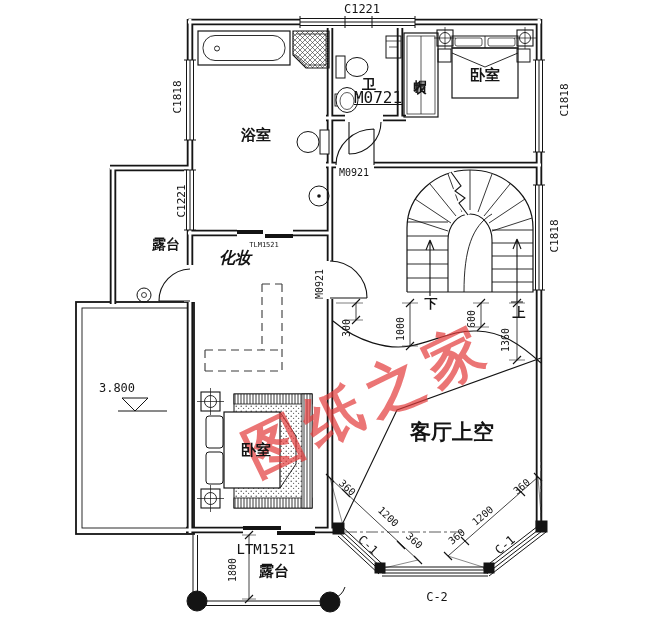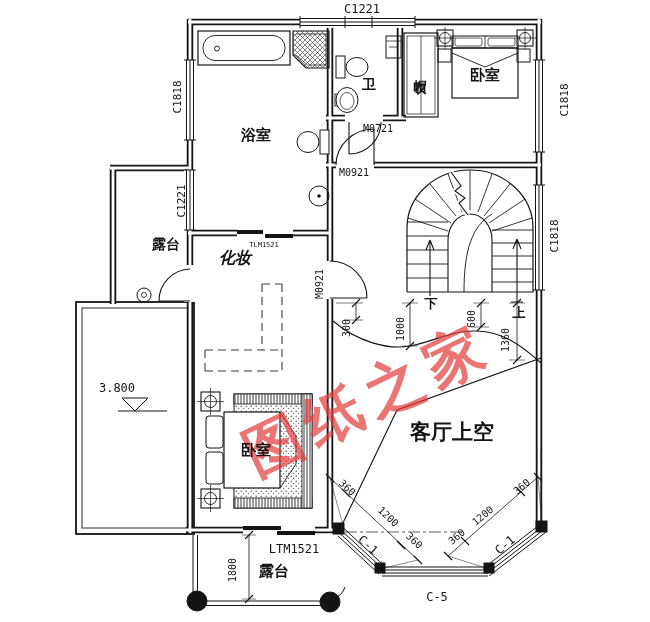--- a/index.html
+++ b/index.html
@@ -250,40 +250,40 @@
   <div class="lbl cjk" style="left:256px;top:135px;font-size:15px;">浴室</div>
   <div class="lbl cjk" style="left:369px;top:84px;font-size:14px;">卫</div>
   <div class="lbl cjk" style="left:420px;top:70px;font-size:13px;writing-mode:vertical-rl;text-orientation:upright;">衣帽</div>
   <div class="lbl cjk" style="left:485px;top:75px;font-size:15px;">卧室</div>
   <div class="lbl cjk" style="left:166px;top:244px;font-size:14px;">露台</div>
   <div class="lbl cjk" style="left:235px;top:258px;font-size:16px;font-style:italic;">化妆</div>
   <div class="lbl cjk" style="left:256px;top:450px;font-size:15px;">卧室</div>
   <div class="lbl cjk" style="left:452px;top:432px;font-size:21px;">客厅上空</div>
   <div class="lbl cjk" style="left:274px;top:571px;font-size:15px;">露台</div>
 
-  <div class="lbl code" style="left:378px;top:129px;font-size:10px;">M0721</div>
+  <div class="lbl code" style="left:378px;top:98px;font-size:16px;text-decoration:underline;">M0721</div>
   <div class="lbl code" style="left:354px;top:173px;font-size:10px;">M0921</div>
   <div class="lbl code v" style="left:320px;top:284px;font-size:10px;">M0921</div>
   <div class="lbl code" style="left:264px;top:245px;font-size:7px;">TLM1521</div>
-  <div class="lbl code" style="left:266px;top:549px;font-size:12px;margin-left:28px;">LTM1521</div>
+  <div class="lbl code" style="left:266px;top:549px;font-size:14px;">LTM1521</div>
 
   <div class="lbl cjk" style="left:431px;top:303px;font-size:13px;">下</div>
   <div class="lbl cjk" style="left:519px;top:312px;font-size:13px;">上</div>
 
   <div class="lbl code v" style="left:347px;top:328px;font-size:10px;">300</div>
   <div class="lbl code v" style="left:401px;top:329px;font-size:10px;">1000</div>
   <div class="lbl code v" style="left:472px;top:319px;font-size:10px;">600</div>
   <div class="lbl code v" style="left:506px;top:340px;font-size:10px;">1360</div>
   <div class="lbl code v" style="left:233px;top:570px;font-size:10px;">1800</div>
 
   <div class="lbl code" style="left:117px;top:388px;font-size:12px;">3.800</div>
 
   <div class="lbl code r43" style="left:368px;top:545px;font-size:12px;">C-1</div>
   <div class="lbl code rn40" style="left:505px;top:545px;font-size:12px;">C-1</div>
-  <div class="lbl code" style="left:437px;top:597px;font-size:12px;">C-5</div>
+  <div class="lbl code" style="left:437px;top:597px;font-size:12px;">C-2</div>
 
   <div class="lbl code r43" style="left:347px;top:488px;font-size:10px;">360</div>
   <div class="lbl code r43" style="left:388px;top:517px;font-size:10px;">1200</div>
   <div class="lbl code r43" style="left:414px;top:541px;font-size:10px;">360</div>
   <div class="lbl code rn40" style="left:522px;top:487px;font-size:10px;">360</div>
   <div class="lbl code rn40" style="left:483px;top:516px;font-size:10px;">1200</div>
   <div class="lbl code rn40" style="left:457px;top:537px;font-size:10px;">360</div>
 
 </div>
 

